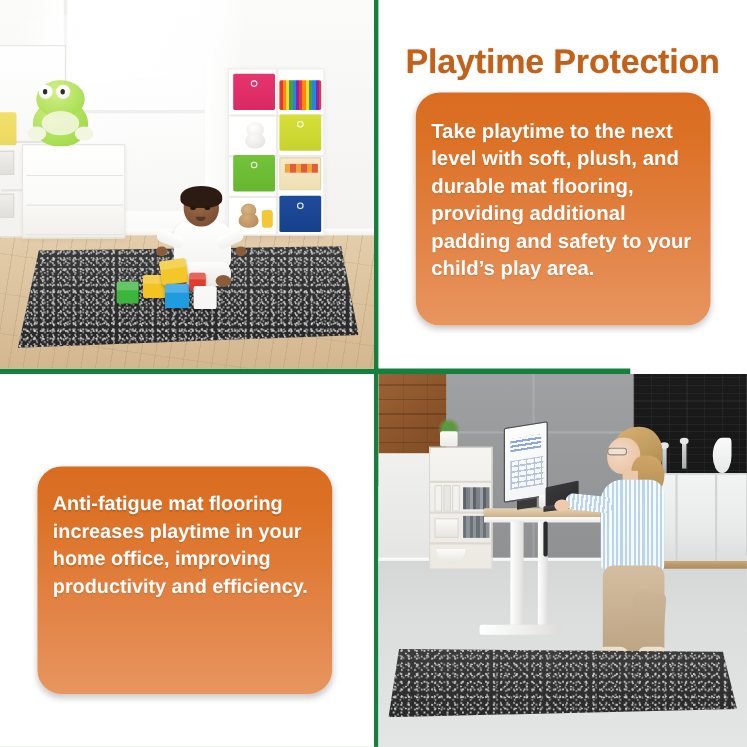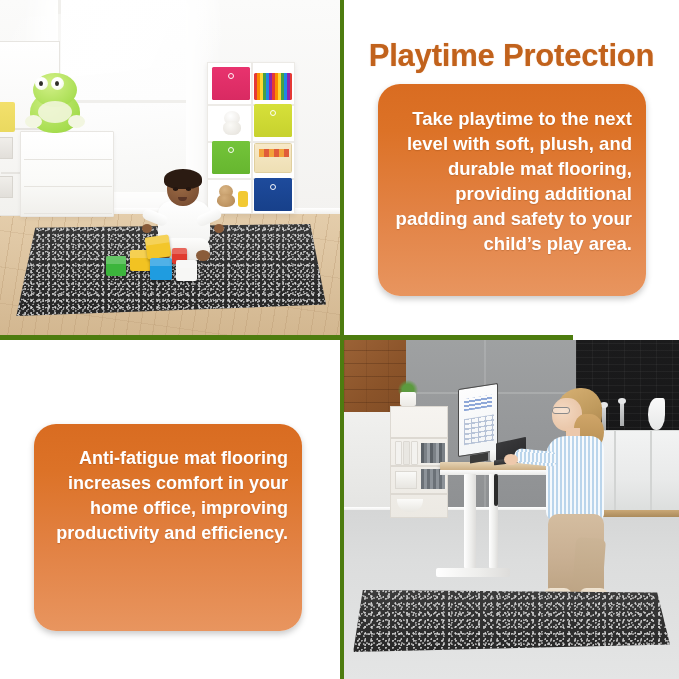--- a/index.html
+++ b/index.html
@@ -1,20 +1,20 @@
 <!DOCTYPE html>
 <html><head>
 <meta charset="utf-8">
 <title>Mat Flooring Benefits Infographic</title>
 <style>
   * { margin:0; padding:0; box-sizing:border-box; }
   html,body { width:679px; height:679px; background:#ffffff;
     font-family:"Liberation Sans", sans-serif; overflow:hidden; }
 
-  .board { position:relative; width:573px; height:679px; background:#4d7c0f; }
+  .board { position:relative; width:573px; height:679px; background:#15803d; }
 
   .quad { position:absolute; overflow:hidden; background:#fff; }
   .q-tl { left:0;   top:0;   width:340px; height:335px; }
   .q-tr { left:344px; top:0;   width:335px; height:335px; }
   .q-bl { left:0;   top:340px; width:340px; height:339px; }
   .q-br { left:344px; top:340px; width:335px; height:339px; }
 
   
   .headline {
     position:absolute; left:0; right:0; text-align:center;
@@ -29,21 +29,21 @@
     position:absolute;
     border-radius:22px;
     background:linear-gradient(180deg, #D96C21 0%, #DC7227 22%, #E28244 60%, #E8955F 100%);
     box-shadow: 0 3px 6px rgba(0,0,0,.22);
     display:flex; align-items:flex-start; justify-content:center;
   }
   .q-tr .card { left:34px; top:84px; width:268px; height:212px; }
   .q-bl .card { left:34px; top:84px; width:268px; height:207px; }
 
   .card p {
-    color:#FFFFFF; text-align:right; font-size:18.5px; line-height:25px;
+    color:#FFFFFF; text-align:left; font-size:18.5px; line-height:25px;
     font-weight:600; padding:22px 14px 0 14px;
     text-shadow:0 1px 1px rgba(120,55,10,.25);
   }
   .q-bl .card p { font-size:18px; line-height:25px; padding-top:22px; }
 
   
   .nursery { position:absolute; inset:0; background:#f4f2ef; }
   .n-wall { position:absolute; left:0; top:0; width:100%; height:218px;
     background:linear-gradient(180deg,#fbfbfa 0%,#f3f2f0 100%); }
   .n-window { position:absolute; left:58px; top:0; width:128px; height:192px;
@@ -434,21 +434,21 @@
 
   <div class="quad q-tr">
     <div class="headline">Playtime Protection</div>
     <div class="card">
       <p>Take playtime to the next level with soft, plush, and durable mat flooring, providing additional padding and safety to your child’s play area.</p>
     </div>
   </div>
 
   <div class="quad q-bl">
     <div class="card">
-      <p>Anti-fatigue mat flooring increases comfort in your home office, improving productivity and efficiency.</p>
+      <p>Anti-fatigue mat flooring increases playtime in your home office, improving productivity and efficiency.</p>
     </div>
   </div>
 
   <div class="quad q-br">
     <div class="office">
       <div class="o-wood"></div>
       <div class="o-gray"></div>
       <div class="o-dark"></div>
       <div class="o-lowall"></div>
       <div class="o-baseline"></div>

